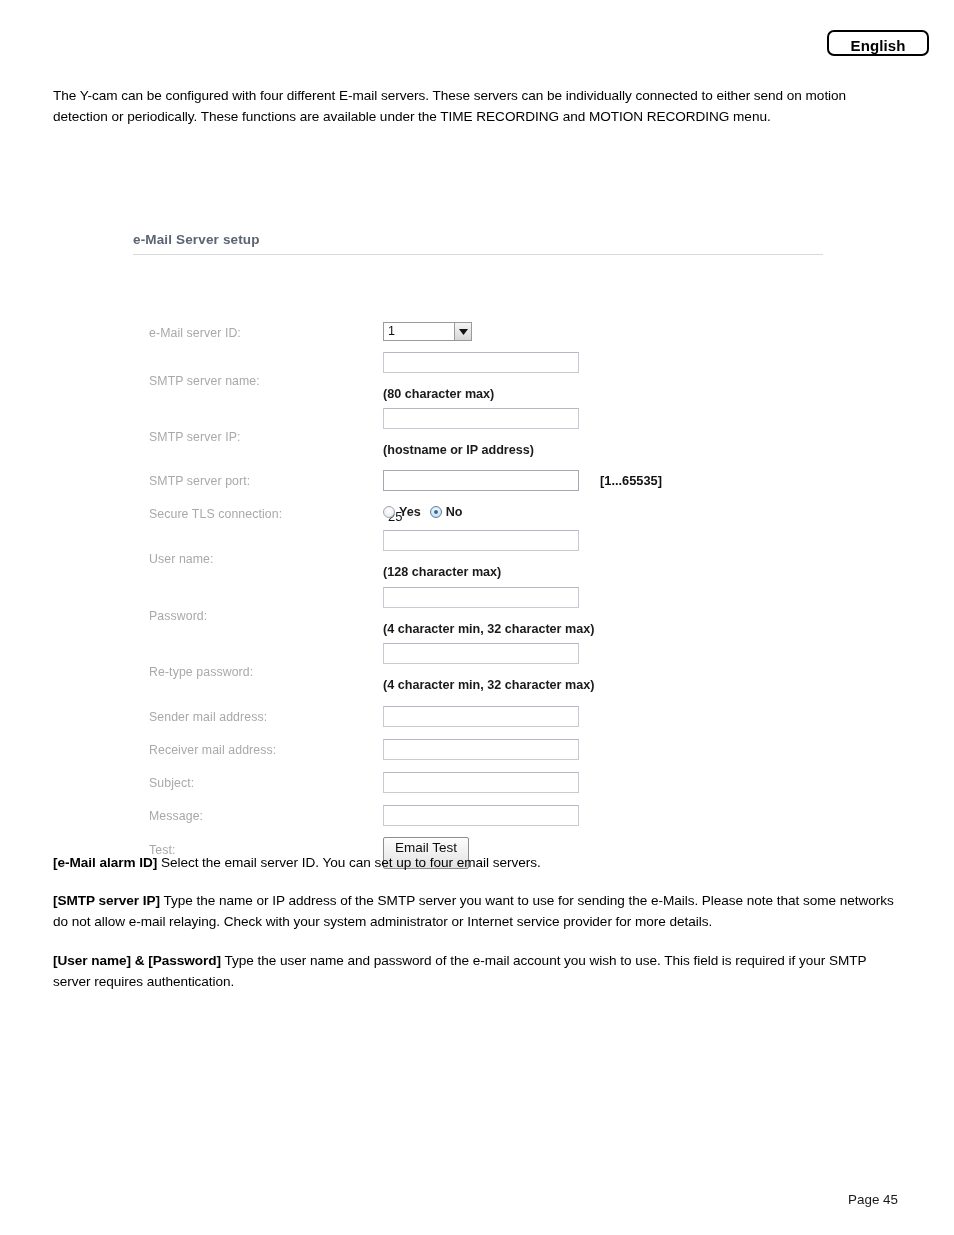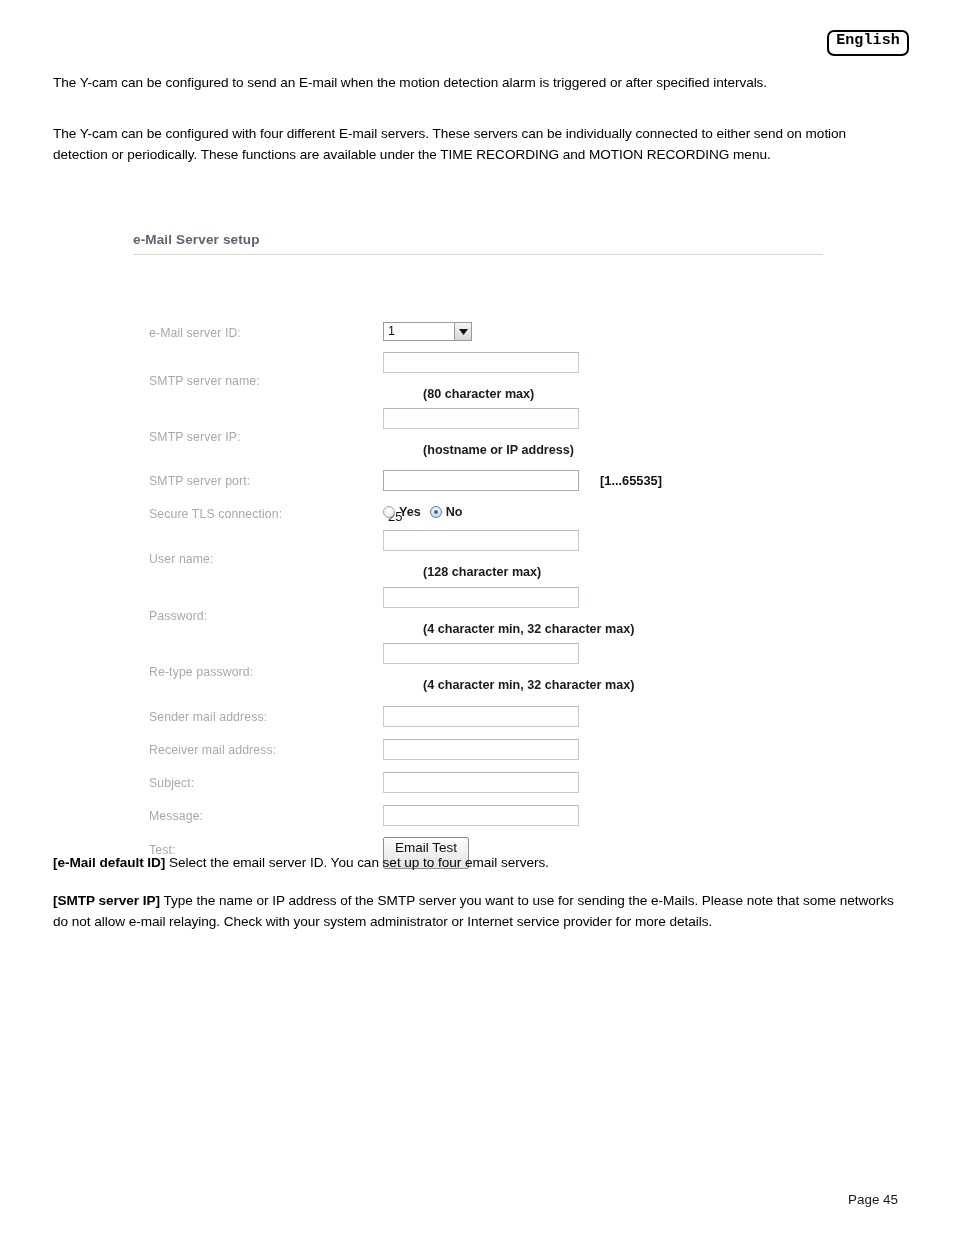--- a/index.html
+++ b/index.html
@@ -12,32 +12,31 @@
     color: #000000;
     position: relative;
     overflow: hidden;
   }
 
   
   .lang-badge {
     position: absolute;
     top: 30px;
     left: 827px;
-    width: 82px;
+    width: 102px;
     height: 26px;
     border: 2px solid #000;
     border-radius: 7px;
     display: flex;
-    align-items: flex-start;
+    align-items: flex-end;
     justify-content: center;
     font-size: 15px;
     font-weight: bold;
     letter-spacing: .1px;
     background: #fff;
-    font-family: Liberation Mono, monospace;
   }
 
   
   .doc {
     position: absolute;
     left: 53px;
     top: 72px;
     width: 850px;
   }
 
@@ -119,21 +118,20 @@
     margin-top: 36px;
   }
 
   .f-hint {
     position: absolute;
     left: 250px;
     font-size: 12.6px;
     color: #1a1a1a;
     white-space: nowrap;
     font-weight: bold;
-    margin-left: 40px;
   }
 
   .f-range {
     position: absolute;
     left: 467px;
     font-size: 12.8px;
     color: #111;
     white-space: nowrap;
     font-weight: bold;
   }
@@ -228,21 +226,20 @@
 </head>
 <body>
 
 <div class="lang-badge">
   <span>English</span>
 </div>
 
 <div class="doc">
 
 
-  <p class="para">The Y-cam can be configured to send an E-mail when the motion detection alarm is triggered or after specified intervals.</p>
   <div class="intro-gap"></div>
   <p class="para">The Y-cam can be configured with four different E-mail servers. These servers can be individually connected to either send on motion detection or periodically. These functions are available under the TIME RECORDING and MOTION RECORDING menu.</p>
 
 </div>
 
 <div class="ui-shot">
 
   <div class="ui-head">e-Mail Server setup</div>
   <div class="ui-rule"></div>
 
@@ -351,23 +348,26 @@
   <div class="form-row">
     <div class="f-label" style="top:569px;">Test:</div>
     <button class="f-button" style="top:563px;">Email Test</button>
   </div>
 
 </div>
 
 <div class="doc" style="top:852px;">
 
   <p class="para">
-    <b>[e-Mail default ID]</b><span> Select the email server ID. You can set up to four email servers.</span>
+    <b>[e-Mail alarm ID]</b><span> Select the email server ID. You can set up to four email servers.</span>
   </p>
   <p class="para">
     <b>[SMTP server IP]</b><span> Type the name or IP address of the SMTP server you want to use for sending the e-Mails. Please note that some networks do not allow e-mail relaying. Check with your system administrator or Internet service provider for more details.</span>
   </p>
+  <p class="para tight">
+    <b>[User name] &amp; [Password]</b><span> Type the user name and password of the e-mail account you wish to use. This field is required if your SMTP server requires authentication.</span>
+  </p>
 
 </div>
 
 <div class="footer">
   <span>Page 45</span>
 </div>
 
 </body></html>

